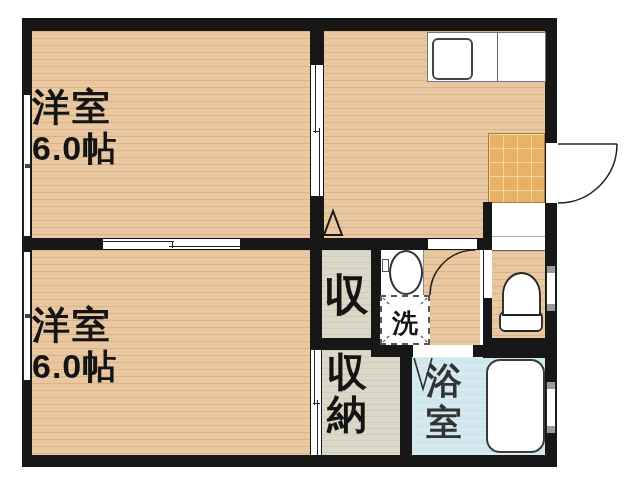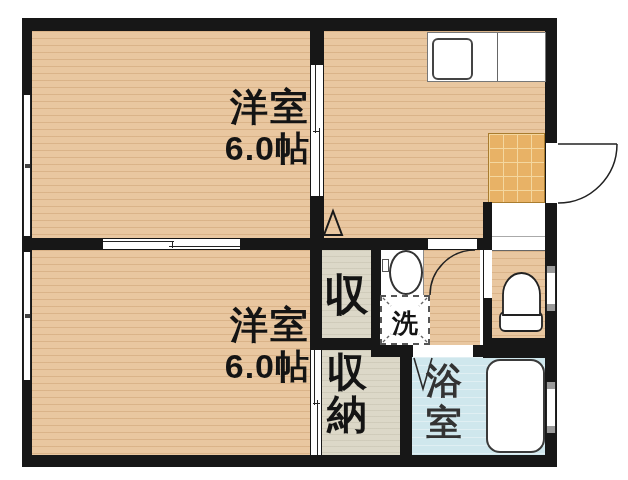--- a/index.html
+++ b/index.html
@@ -11,23 +11,23 @@
         background-image:repeating-linear-gradient(180deg, rgba(165,110,55,.22) 0 1px, transparent 1px 7px);}
   .closetfloor{background-color:var(--closet-floor);
         background-image:repeating-linear-gradient(180deg, rgba(120,112,90,.12) 0 1px, transparent 1px 6px);}
   .tilefloor{background-color:var(--tile);
         background-image:repeating-linear-gradient(90deg, var(--tile-grout) 0 1px, transparent 1px 14px),
                          repeating-linear-gradient(180deg, var(--tile-grout) 0 1px, transparent 1px 14px);
         border:1px solid #a97c2e;box-sizing:border-box;}
   .bathfloor{background-color:var(--bath);
         background-image:repeating-linear-gradient(180deg, rgba(255,255,255,.35) 0 1px, transparent 1px 8px);}
   .whitearea{background:#fff;}
-  .roomlabel{color:#141414;font-weight:700;text-align:right;line-height:1.12;letter-spacing:2px;}
+  .roomlabel{color:#141414;font-weight:700;text-align:left;line-height:1.12;letter-spacing:2px;}
   .roomlabel .l1{font-size:38px;}
-  .roomlabel .l2{font-size:34px;letter-spacing:1px;margin-left:11px;}
+  .roomlabel .l2{font-size:34px;letter-spacing:1px;}
   .kanji{color:#141414;font-weight:700;text-align:center;}
   .vstack{display:flex;flex-direction:column;align-items:center;}
   .win{background:#fff;border-left:1px solid #222;border-right:1px solid #222;box-sizing:border-box;}
   .wtick{position:absolute;left:1px;top:50%;width:5px;height:4px;background:#444;transform:translateY(-50%);}
   .wcap-t{position:absolute;left:0;top:0;width:100%;height:7px;background:#9a9a9a;}
   .wcap-b{position:absolute;left:0;bottom:0;width:100%;height:7px;background:#9a9a9a;}
   .slider{background:#fff;}
   .hl1{position:absolute;left:0;top:2px;width:52%;height:1px;background:#222;}
   .hl2{position:absolute;right:0;bottom:2px;width:52%;height:1px;background:#222;}
   .htick{position:absolute;left:50%;top:2px;width:1px;height:7px;background:#222;}

